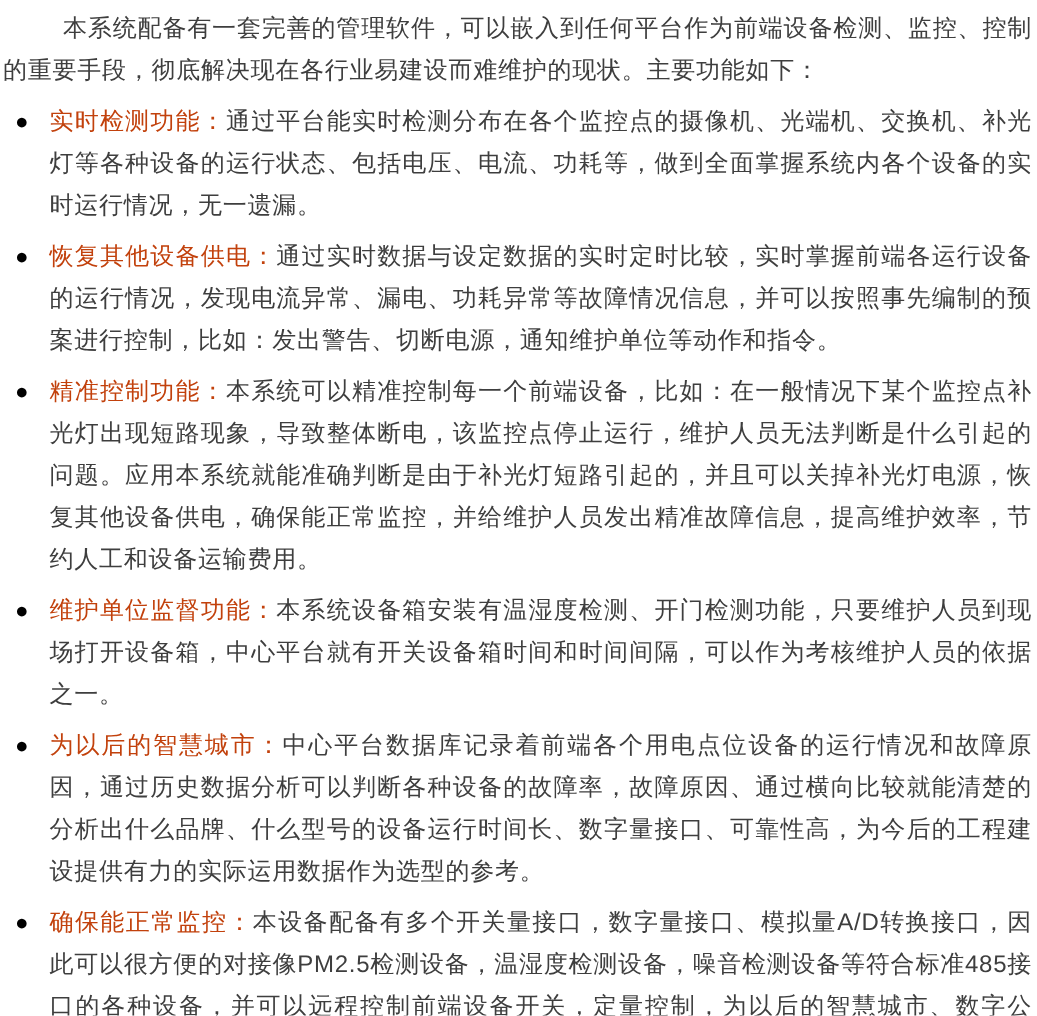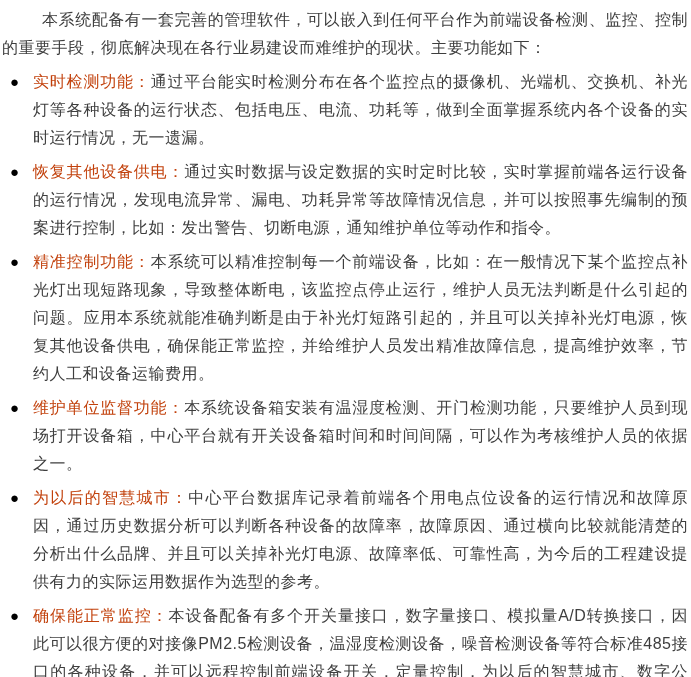--- a/index.html
+++ b/index.html
@@ -72,21 +72,21 @@
     <p class="ftext"><span class="ftitle">精准控制功能：</span><span>本系统可以精准控制每一个前端设备，比如：在一般情况下某个监控点补光灯出现短路现象，导致整体断电，该监控点停止运行，维护人员无法判断是什么引起的问题。应用本系统就能准确判断是由于补光灯短路引起的，并且可以关掉补光灯电源，恢复其他设备供电，确保能正常监控，并给维护人员发出精准故障信息，提高维护效率，节约人工和设备运输费用。</span></p>
   </div>
 
   <div class="feature">
     <span class="bullet">●</span>
     <p class="ftext"><span class="ftitle">维护单位监督功能：</span><span>本系统设备箱安装有温湿度检测、开门检测功能，只要维护人员到现场打开设备箱，中心平台就有开关设备箱时间和时间间隔，可以作为考核维护人员的依据之一。</span></p>
   </div>
 
   <div class="feature">
     <span class="bullet">●</span>
-    <p class="ftext"><span class="ftitle">为以后的智慧城市：</span><span>中心平台数据库记录着前端各个用电点位设备的运行情况和故障原因，通过历史数据分析可以判断各种设备的故障率，故障原因、通过横向比较就能清楚的分析出什么品牌、并且可以关掉补光灯电源、故障率低、可靠性高，为今后的工程建设提供有力的实际运用数据作为选型的参考。</span></p>
+    <p class="ftext"><span class="ftitle">为以后的智慧城市：</span><span>中心平台数据库记录着前端各个用电点位设备的运行情况和故障原因，通过历史数据分析可以判断各种设备的故障率，故障原因、通过横向比较就能清楚的分析出什么品牌、什么型号的设备运行时间长、数字量接口、可靠性高，为今后的工程建设提供有力的实际运用数据作为选型的参考。</span></p>
   </div>
 
   <div class="feature">
     <span class="bullet">●</span>
     <p class="ftext"><span class="ftitle">确保能正常监控：</span><span>本设备配备有多个开关量接口，数字量接口、模拟量A/D转换接口，因此可以很方便的对接像PM2.5检测设备，温湿度检测设备，噪音检测设备等符合标准485接口的各种设备，并可以远程控制前端设备开关，定量控制，为以后的智慧城市、数字公路、通信行业等发展提供一个可靠方便的网络和检测控制平台。</span></p>
   </div>
 
 </div>
 
 </body></html>

